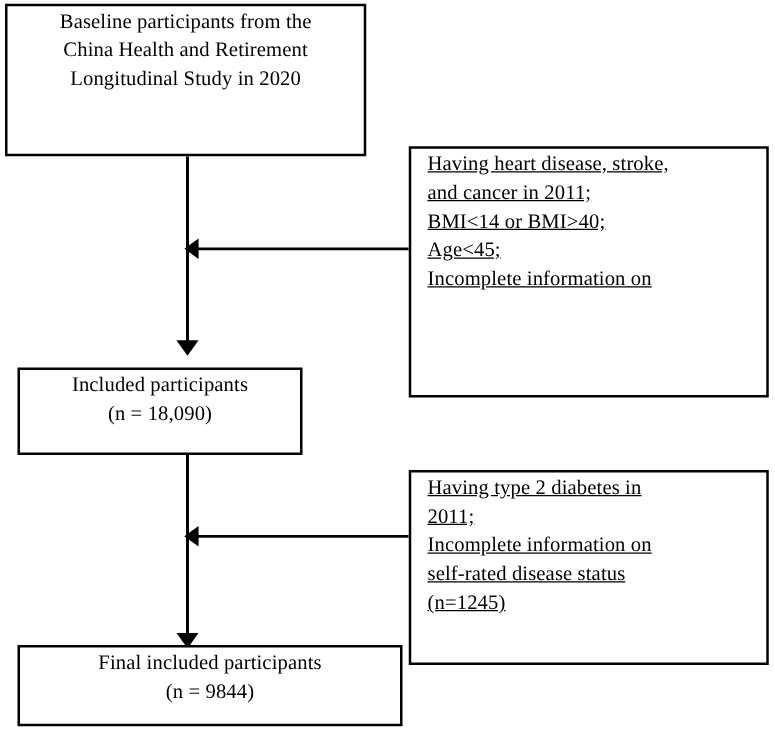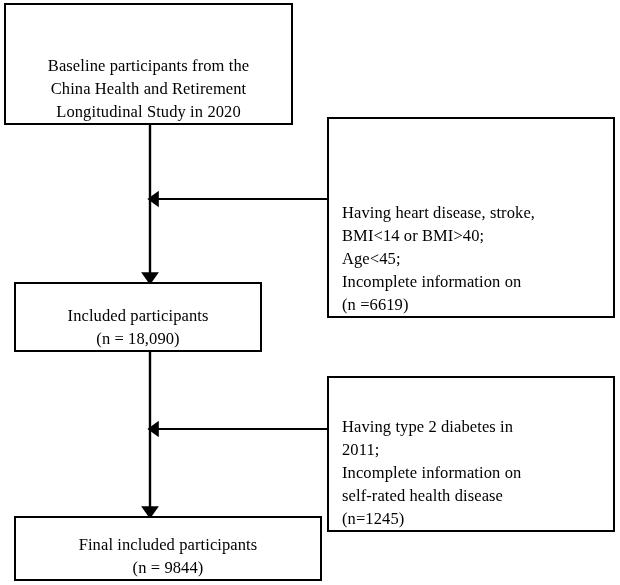--- a/index.html
+++ b/index.html
@@ -22,36 +22,36 @@
     box-sizing: border-box;
     border: 2px solid #000000;
     background: #ffffff;
     z-index: 3;
   }
   .box-inner {
     width: 100%;
     height: 100%;
     display: flex;
     flex-direction: column;
-    justify-content: flex-end;
+    justify-content: flex-start;
     box-sizing: border-box;
   }
   .box-inner.center { align-items: center; text-align: center; }
-  .box-inner.left   { align-items: flex-start; text-align: left; padding-left: 13px; }
+  .box-inner.left   { align-items: flex-start; text-align: left; padding-left: 13px; text-decoration: underline; }
   .line {
     font-size: 16.5px;
     line-height: 1.40;
     white-space: pre;
     letter-spacing: 0.1px;
   }
 
   
   #box-baseline      { left: 4px;   top: 3px;   width: 289px; height: 122px; }
   #box-exclusion-1   { left: 327px; top: 117px; width: 288px; height: 201px; }
-  #box-included      { left: 14px;  top: 282px; width: 248px; height: 70px;  }
+  #box-included      { left: 14px;  top: 294px; width: 228px; height: 70px;  }
   #box-exclusion-2   { left: 327px; top: 366px; width: 288px; height: 156px; margin-top: 10px; }
   #box-final         { left: 14px;  top: 516px; width: 308px; height: 65px;  }
 
   
   #connectors {
     position: absolute;
     left: 0; top: 0;
     width: 620px; height: 585px;
     z-index: 1;
     pointer-events: none;
@@ -85,40 +85,40 @@
     <div class="box-inner center">
       <div class="line">Baseline participants from the</div>
       <div class="line">China Health and Retirement</div>
       <div class="line">Longitudinal Study in 2020</div>
     </div>
   </div>
 
   <div class="flow-box" id="box-exclusion-1">
     <div class="box-inner left">
       <div class="line">Having heart disease, stroke,</div>
+      <div class="line">and cancer in 2011;</div>
       <div class="line">BMI&lt;14 or BMI&gt;40;</div>
       <div class="line">Age&lt;45;</div>
       <div class="line">Incomplete information on</div>
-      <div class="line">(n =6619)</div>
     </div>
   </div>
 
   <div class="flow-box" id="box-included">
     <div class="box-inner center">
       <div class="line">Included participants</div>
       <div class="line">(n = 18,090)</div>
     </div>
   </div>
 
   <div class="flow-box" id="box-exclusion-2">
     <div class="box-inner left">
       <div class="line">Having type 2 diabetes in</div>
       <div class="line">2011;</div>
       <div class="line">Incomplete information on</div>
-      <div class="line">self-rated health disease</div>
+      <div class="line">self-rated disease status</div>
       <div class="line">(n=1245)</div>
     </div>
   </div>
 
   <div class="flow-box" id="box-final">
     <div class="box-inner center">
       <div class="line">Final included participants</div>
       <div class="line">(n = 9844)</div>
     </div>
   </div>

